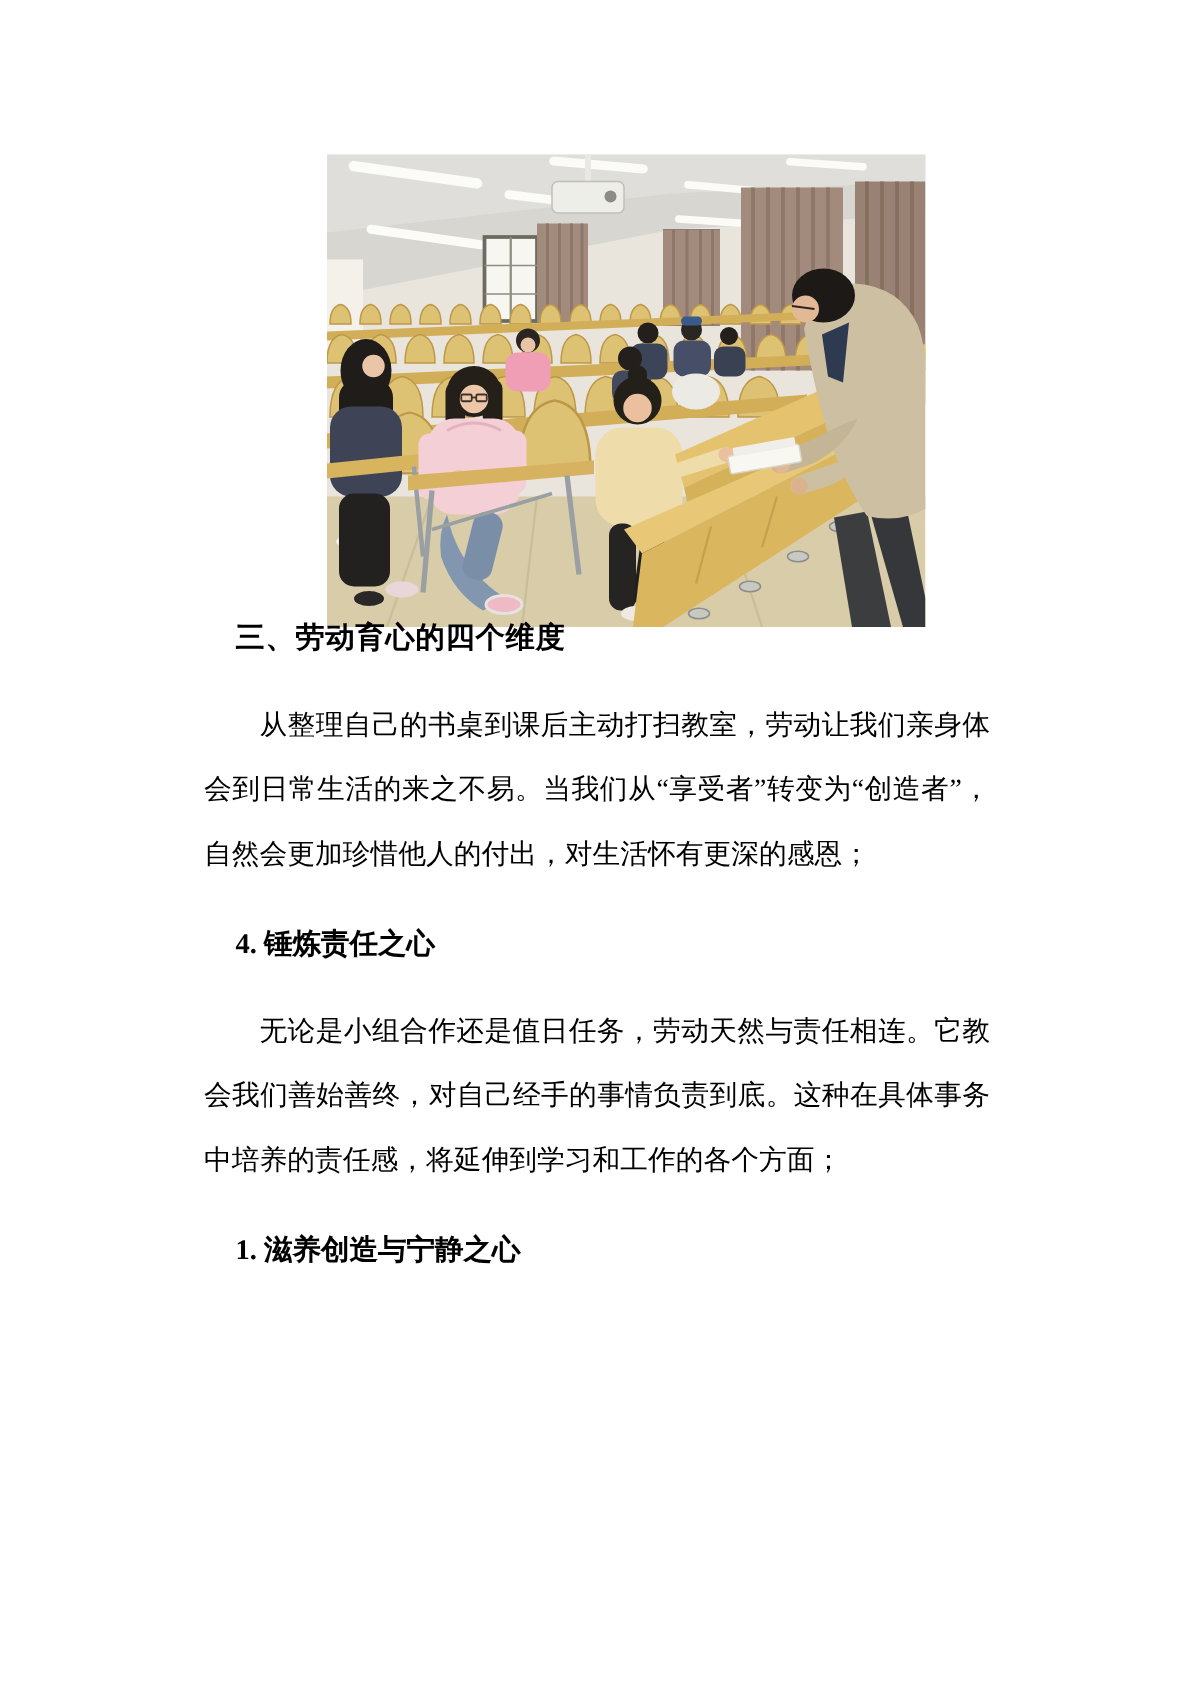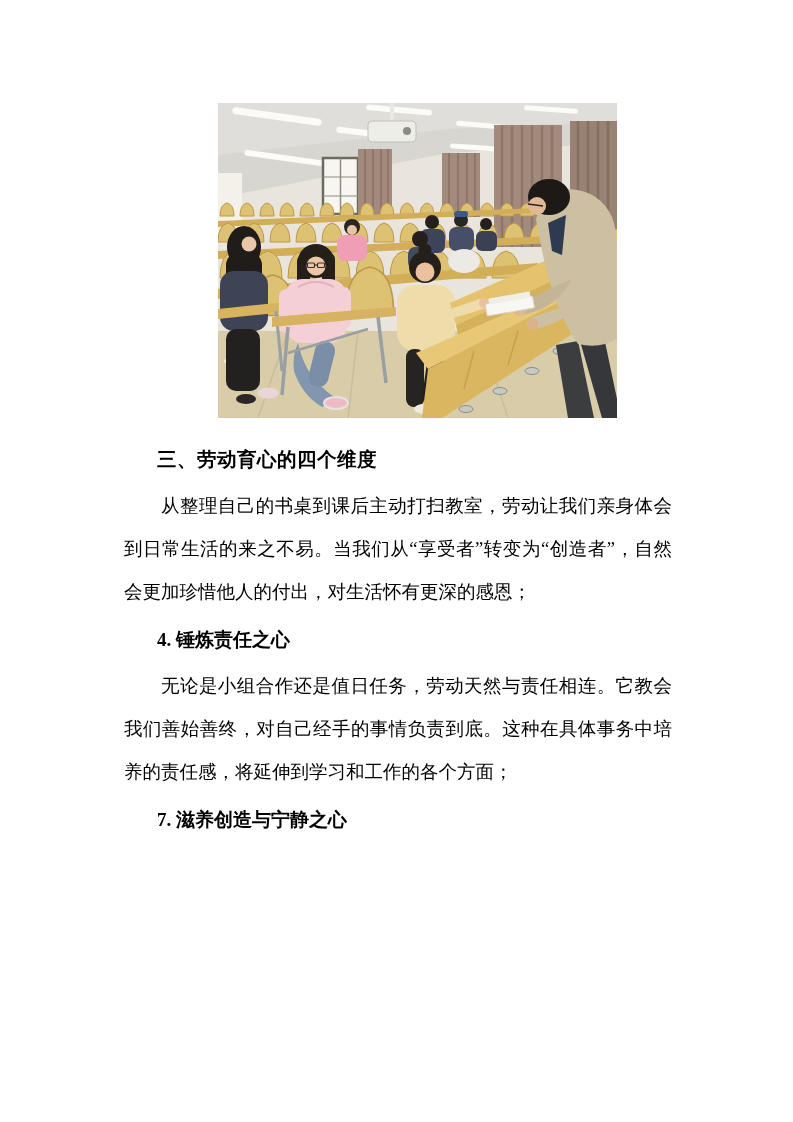--- a/index.html
+++ b/index.html
@@ -10,39 +10,39 @@
     overflow: hidden;
     font-family: "Liberation Serif", "DejaVu Serif", serif;
     color: #000;
   }
   .photo-figure {
     position: absolute; left: 218px; top: 103px;
     width: 399px; height: 315px; margin: 0;
   }
   .photo-figure svg { display: block; }
   .doc-text {
-    position: absolute; left: 120px; top: 438px;
+    position: absolute; left: 120px; top: 404px;
     width: 556px;
   }
   .sec-head {
     font-family: "Liberation Sans", "DejaVu Sans", sans-serif;
     font-size: 19.5px; font-weight: bold;
     line-height: 43px; margin: 0;
     text-indent: 37px;
     letter-spacing: 0.5px;
   }
   .sub-head {
     font-family: "Liberation Serif", "DejaVu Serif", serif;
     font-size: 19px; font-weight: bold;
     line-height: 43px; margin: 0;
     text-indent: 37px;
   }
   .para {
     font-size: 18.5px;
-    line-height: 43px; margin: 4px;
+    line-height: 43px; margin: 16px;
     text-indent: 37px;
     text-align: justify;
     word-break: break-all;
   }
 </style>
 </head>
 <body>
 
 <div class="page">
 
@@ -269,16 +269,16 @@
 
   <main class="doc-text">
     <p class="sec-head">三、劳动育心的四个维度</p>
 
     <p class="para">从整理自己的书桌到课后主动打扫教室，劳动让我们亲身体会到日常生活的来之不易。当我们从“享受者”转变为“创造者”，自然会更加珍惜他人的付出，对生活怀有更深的感恩；</p>
 
     <p class="sub-head">4. 锤炼责任之心</p>
     <p class="para">无论是小组合作还是值日任务，劳动天然与责任相连。它教会我们善始善终，对自己经手的事情负责到底。这种在具体事务中培养的责任感，将延伸到学习和工作的各个方面；</p>
 
 
-    <p class="sub-head">7. 滋养创造与宁静之心</p>
+    <p class="sub-head">1. 滋养创造与宁静之心</p>
   </main>
 
 </div>
 
 </body></html>

